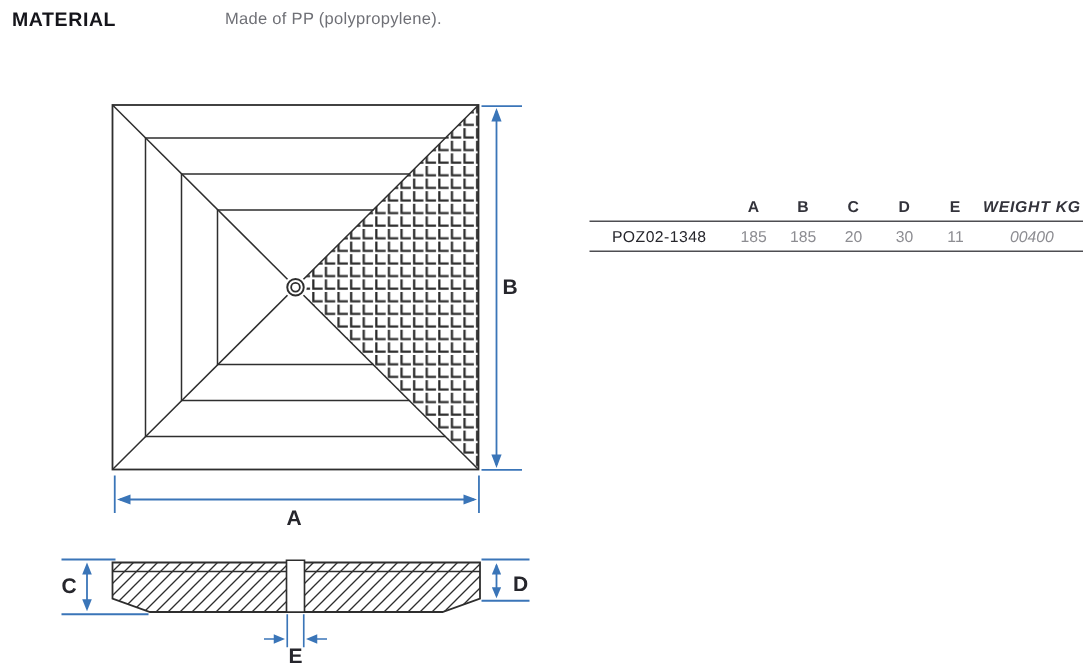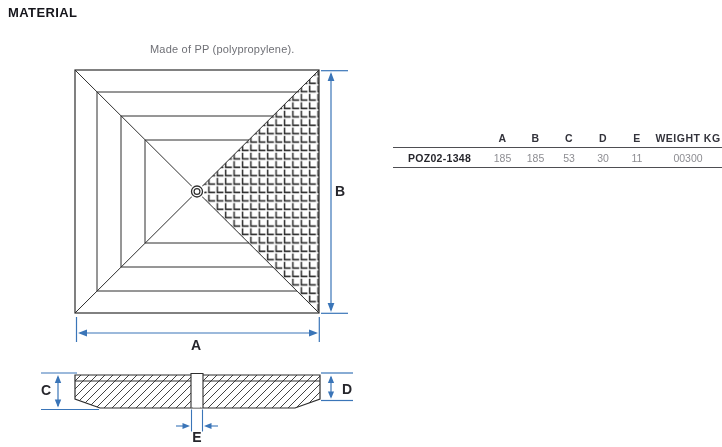--- a/index.html
+++ b/index.html
@@ -5,43 +5,43 @@
   html,body{margin:0;padding:0;background:#ffffff;}
   body{font-family:"Liberation Sans", sans-serif;}
   .sheet{position:relative;width:722px;height:447px;background:#ffffff;overflow:hidden;}
 
   .material-title{
     position:absolute;left:8px;top:5px;
     font-size:13px;font-weight:800;letter-spacing:.4px;color:#15151b;
   }
   .material-desc{
     position:absolute;left:150px;top:7px;
-    font-size:11px;color:#6f7076;letter-spacing:.2px;margin-top:36px;
+    font-size:11px;color:#6f7076;letter-spacing:.2px;
   }
 
   .drawing-svg{position:absolute;left:0;top:0;width:722px;height:447px;}
 
   .dim-label{
     font-family:"Liberation Sans", sans-serif;
     font-size:14px;font-weight:600;fill:#26262c;
   }
 
   .spec-table{
     position:absolute;left:393px;top:129px;width:329px;
     font-size:10.5px;color:#33333b;
   }
   .t-row{display:flex;align-items:center;}
   .t-head{height:18px;font-weight:bold;letter-spacing:.5px;color:#33333b;
     border-bottom:1.5px solid #4e4e52;}
   .t-data{height:19px;border-bottom:1.5px solid #4e4e52;color:#8d8d92;}
   .t-cell{text-align:center;}
   .c-part{width:93px;}
   .c-a{width:33px;}.c-b{width:33px;}.c-c{width:34px;}.c-d{width:34px;}.c-e{width:34px;}
-  .c-w{flex:1;}
-  .t-data .c-part{font-weight:bold;color:#26262c;letter-spacing:.3px;}
+  .c-w{flex:1;font-style:italic;}
+  .t-data .c-part{font-weight:normal;color:#26262c;letter-spacing:.3px;}
 </style>
 </head>
 <body>
 
 <div class="sheet">
 
   <div class="material-title">MATERIAL</div>
   <div class="material-desc">Made of PP (polypropylene).</div>
 
   <svg class="drawing-svg" viewBox="0 0 722 447" xmlns="http://www.w3.org/2000/svg">
@@ -132,20 +132,20 @@
       <div class="t-cell c-b">B</div>
       <div class="t-cell c-c">C</div>
       <div class="t-cell c-d">D</div>
       <div class="t-cell c-e">E</div>
       <div class="t-cell c-w">WEIGHT KG</div>
     </div>
     <div class="t-row t-data">
       <div class="t-cell c-part">POZ02-1348</div>
       <div class="t-cell c-a">185</div>
       <div class="t-cell c-b">185</div>
-      <div class="t-cell c-c">53</div>
+      <div class="t-cell c-c">20</div>
       <div class="t-cell c-d">30</div>
       <div class="t-cell c-e">11</div>
-      <div class="t-cell c-w">00300</div>
+      <div class="t-cell c-w">00400</div>
     </div>
   </div>
 
 </div>
 
 </body></html>

